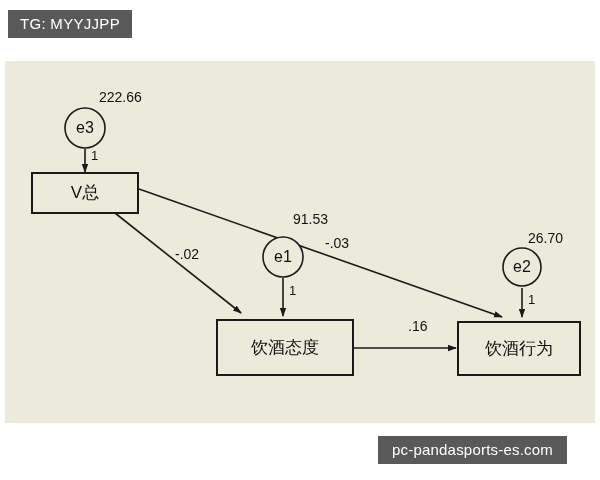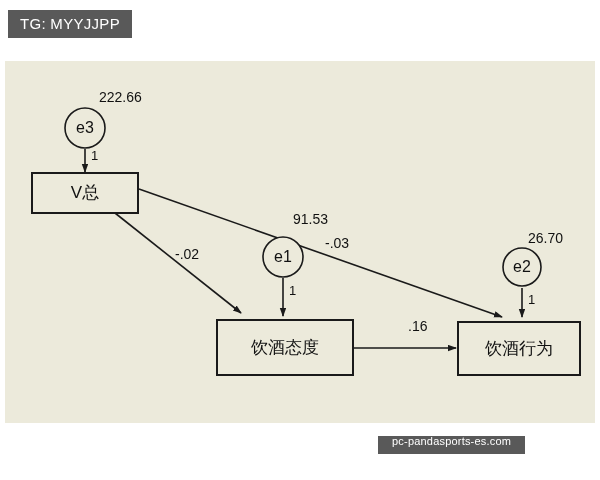--- a/index.html
+++ b/index.html
@@ -39,24 +39,24 @@
     z-index: 40;
   }
 
   
   .watermark {
     position: absolute;
     left: 378px;
     top: 436px;
     background: #595959;
     color: #ffffff;
-    font-size: 11px;
+    font-size: 15px;
     font-family: "Liberation Sans", sans-serif;
     letter-spacing: 0.2px;
-    padding: 0 14px 7px 14px;
+    padding: 6px 14px 7px 14px;
     line-height: 1;
     white-space: nowrap;
     z-index: 40;
   }
 
   
   .diagram-panel {
     position: absolute;
     left: 5px;
     top: 61px;

